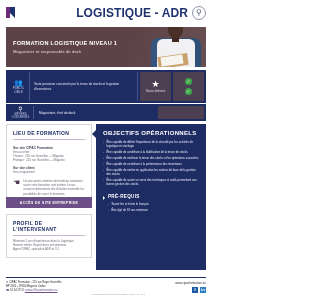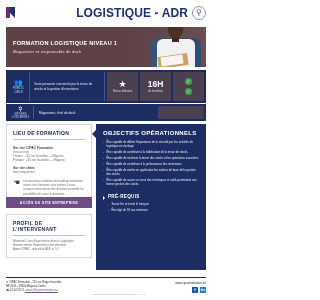--- a/index.html
+++ b/index.html
@@ -230,24 +230,20 @@
 CIBLE</span>
     </div>
     <div class="band-desc">Toute personne concernée par la tenue de stocks et la gestion d'inventaires</div>
     <div class="stats">
       <div class="stat">
         <span class="stat-icon">★</span>
         <span class="stat-label">Niveau
 débutant</span>
       </div>
       <div class="stat">
-        <span class="stat-big">16H</span>
-        <span class="stat-label">de formation</span>
-      </div>
-      <div class="stat">
         <div class="stat-checks">
           <span class="check">✓</span>
           <span class="check">✓</span>
         </div>
       </div>
     </div>
   </div>
 
   <div class="band2">
     <div class="metier">

